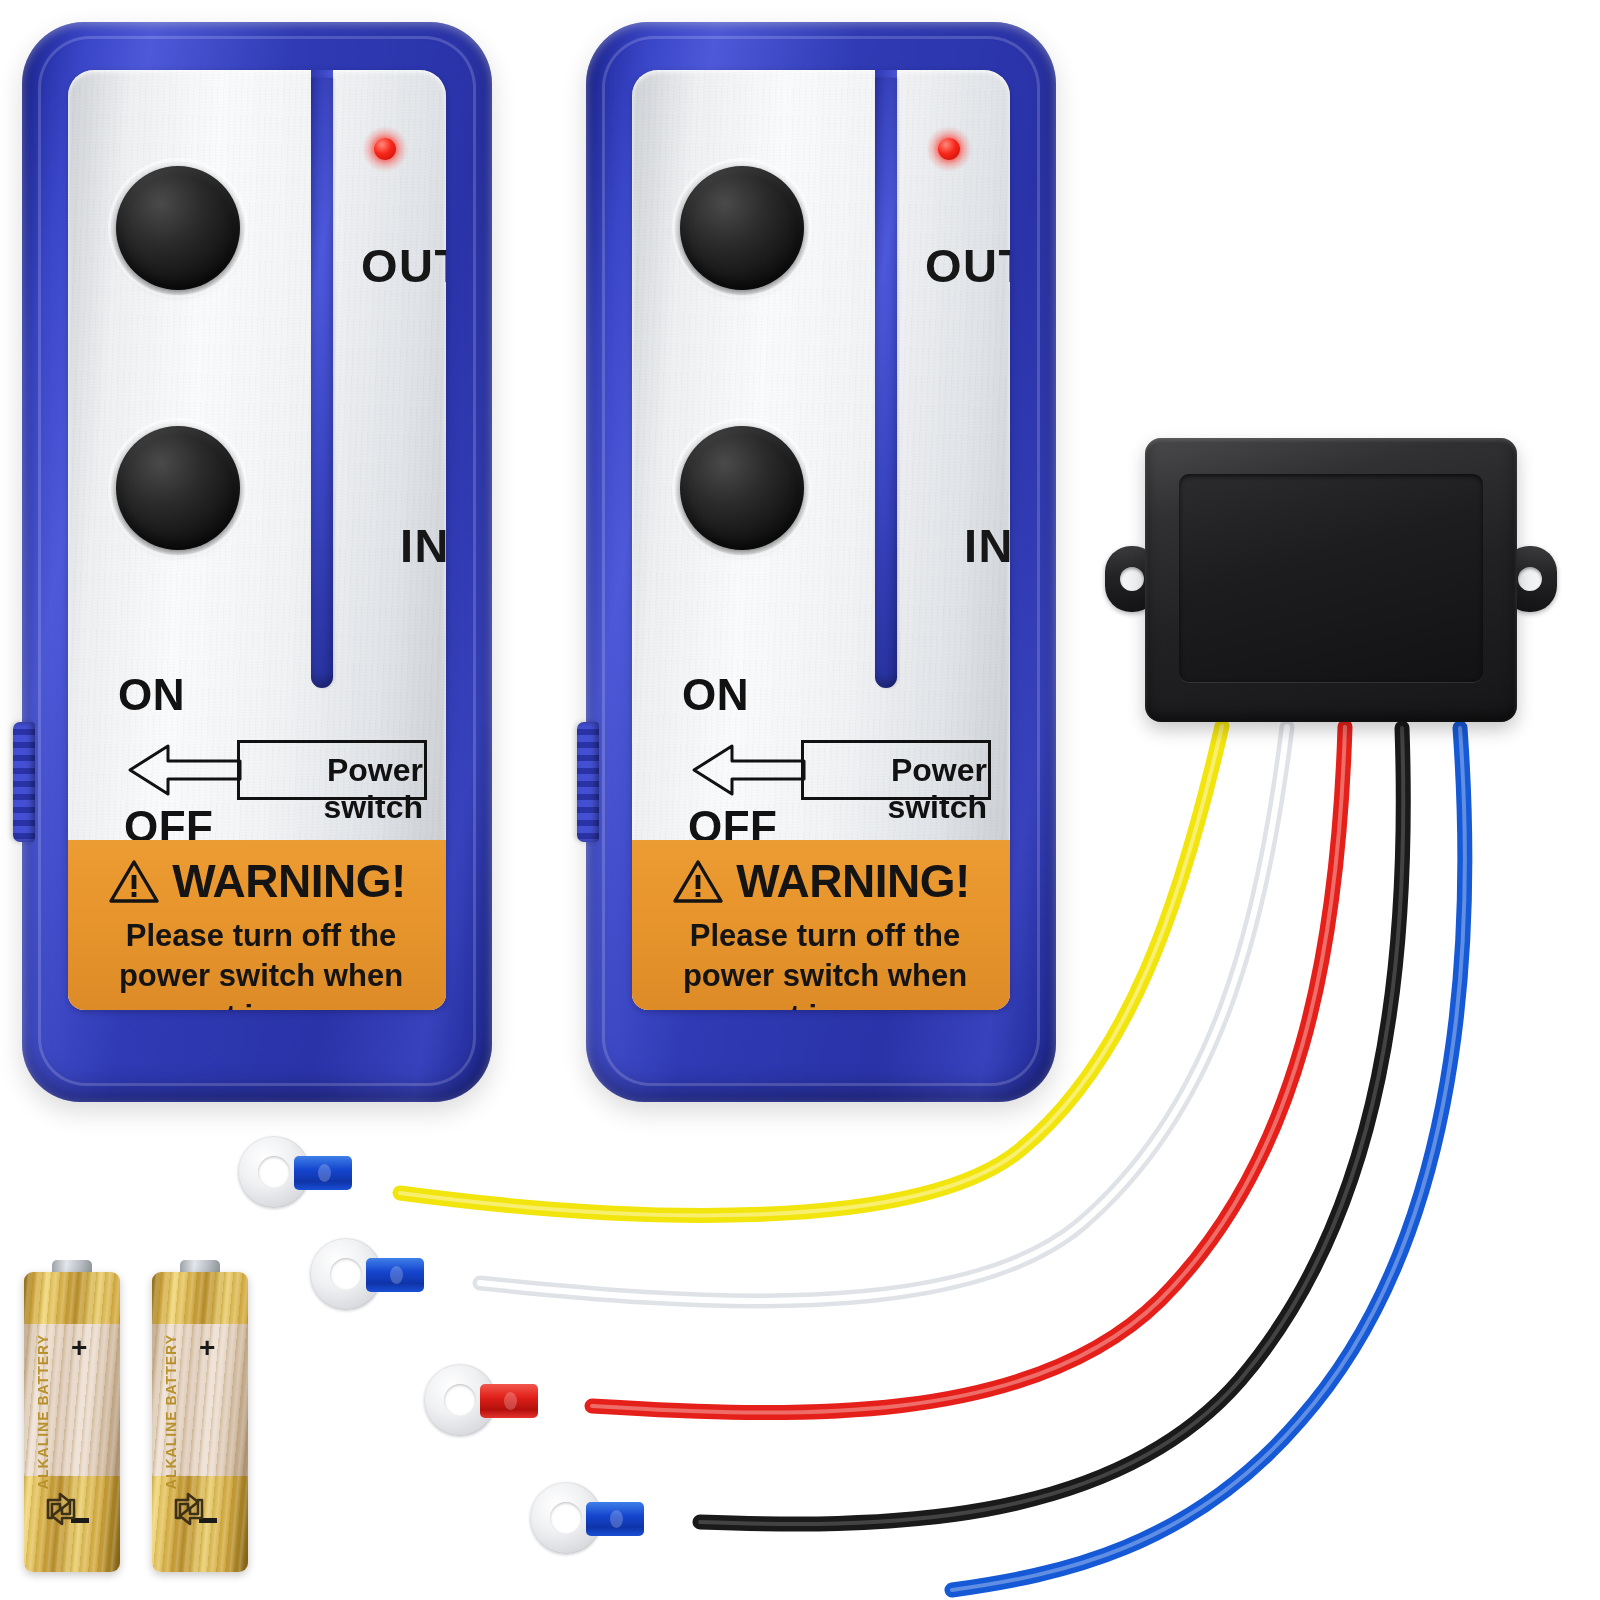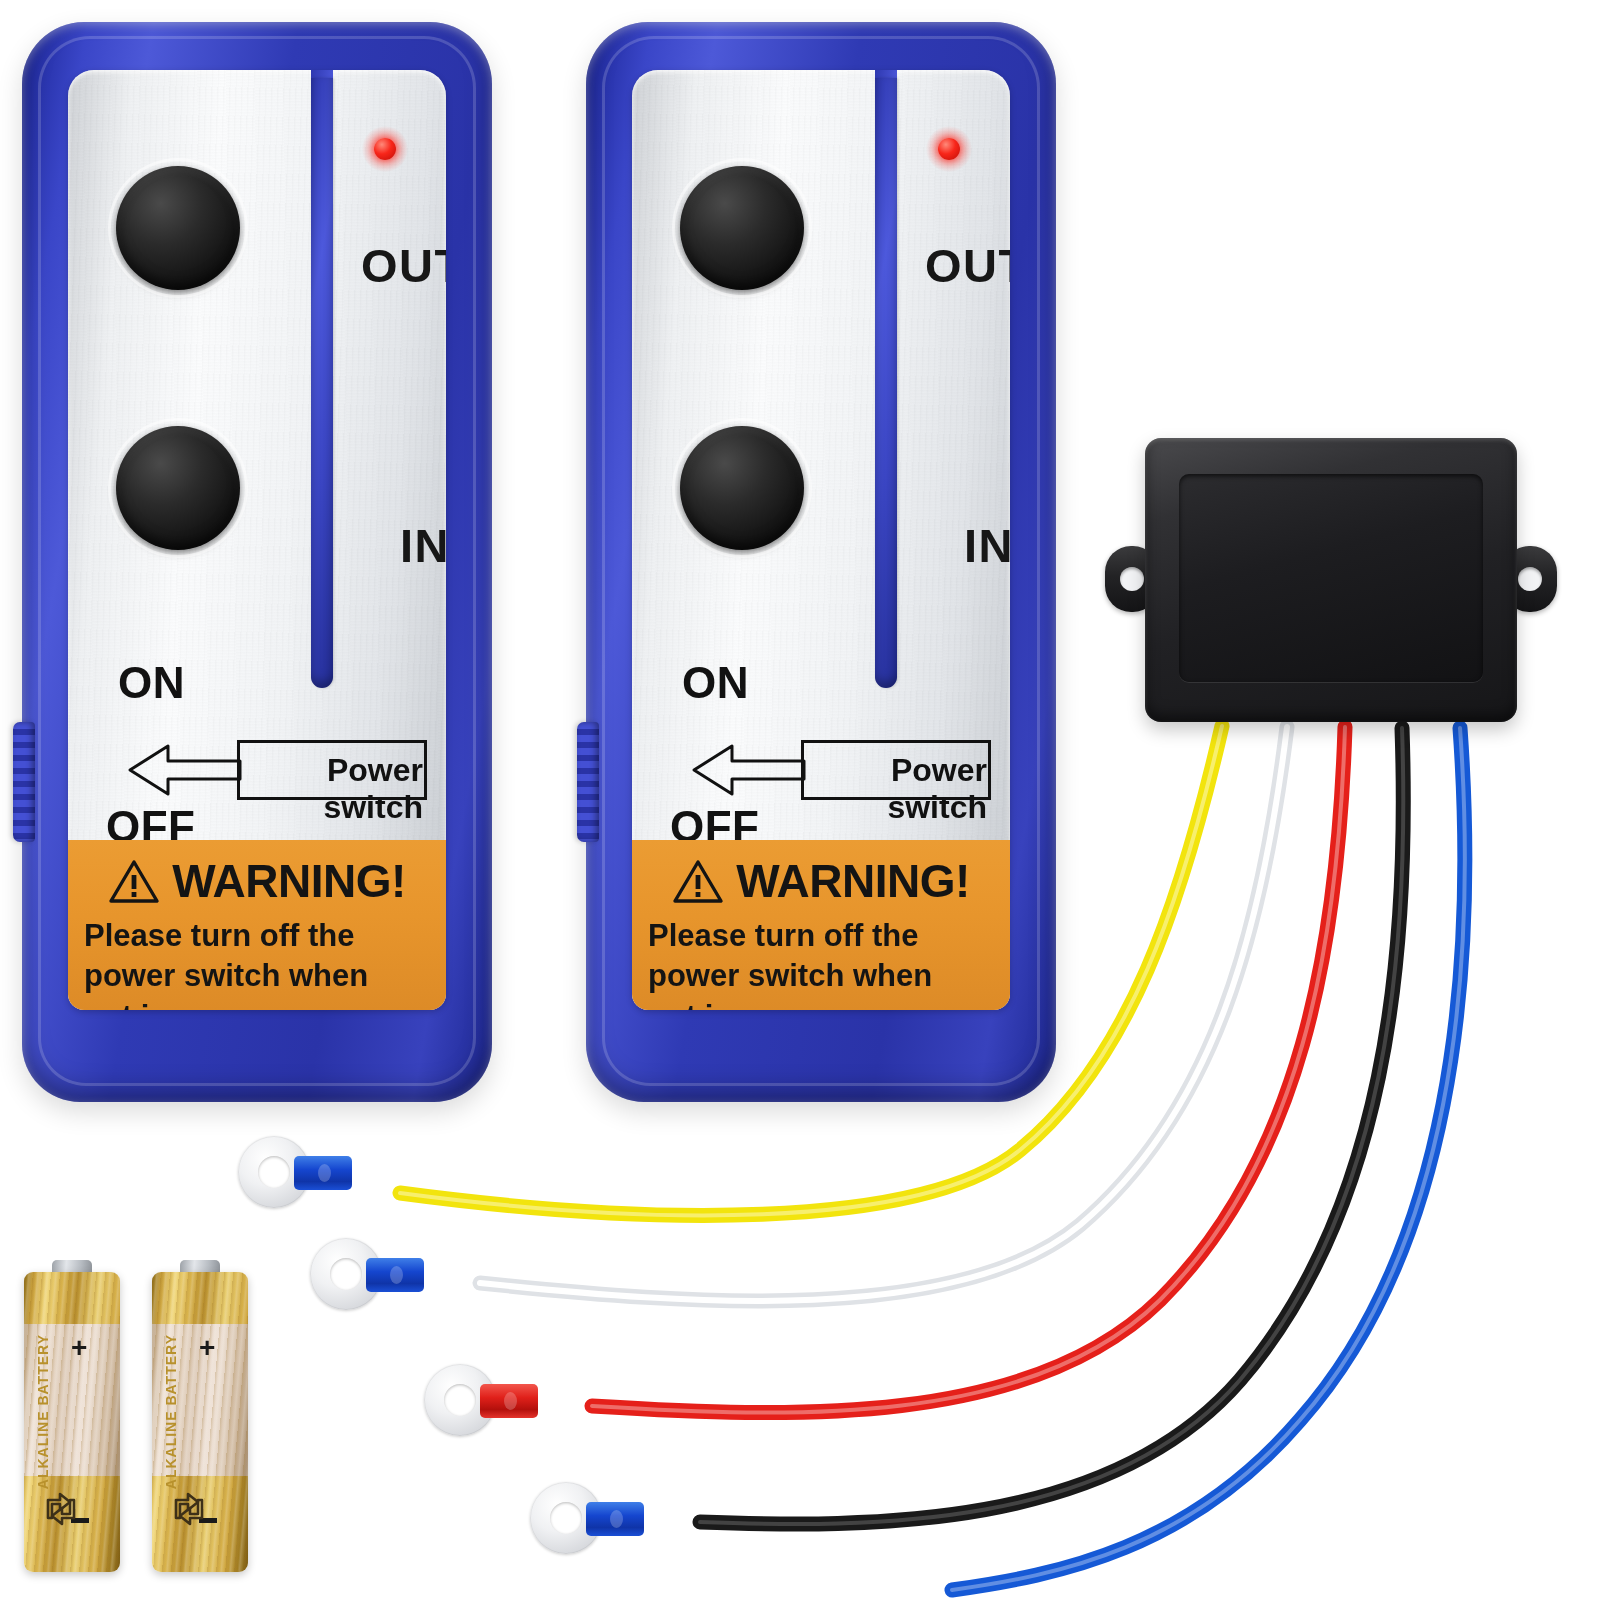--- a/index.html
+++ b/index.html
@@ -169,22 +169,22 @@
   .io-in  { left: 332px; top: 448px; }
 
   
   .onoff {
     position: absolute;
     font-weight: bold;
     font-size: 44px;
     color: #121212;
     letter-spacing: .5px;
   }
-  .on-lbl  { left: 50px; top: 588px; }
-  .off-lbl { left: 38px; top: 732px; }
+  .on-lbl  { left: 50px; top: 600px; }
+  .off-lbl { left: 56px; top: 732px; }
 
   .callout {
     position: absolute;
     left: 56px;
     top: 666px;
     width: 304px;
     height: 70px;
   }
   .callout svg { display: block; }
   .callout-box {
@@ -230,28 +230,29 @@
   .warn-tri { display: block; }
   .warn-word {
     font-size: 46px;
     font-weight: bold;
     color: #141414;
     letter-spacing: -.5px;
     font-family: "Liberation Sans", sans-serif;
   }
   .warn-body {
     position: absolute;
-    left: 16px;
+    left: 28px;
     top: 76px;
     width: 330px;
     font-size: 31px;
     font-weight: bold;
     line-height: 1.30;
     color: #141414;
     font-family: "Liberation Sans", sans-serif;
+    text-align: center;
   }
 
   
   .receiver {
     position: absolute;
     left: 1145px;
     top: 438px;
     width: 372px;
     height: 284px;
   }

